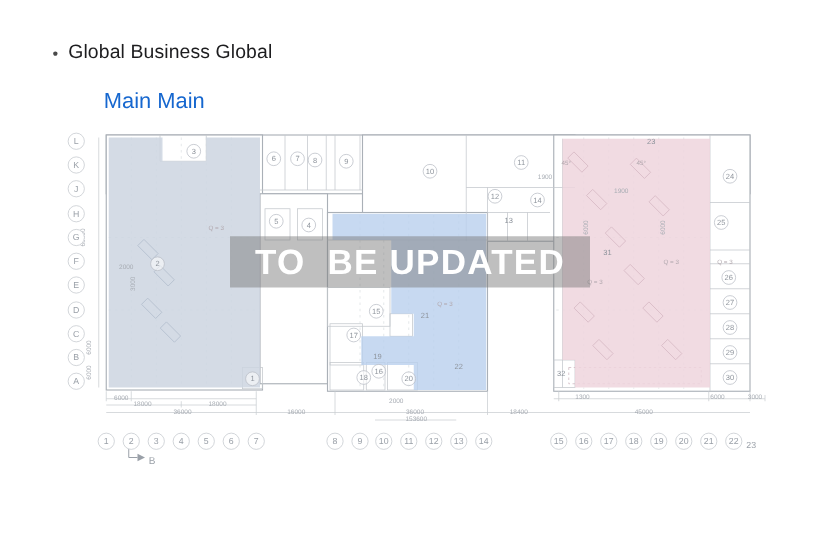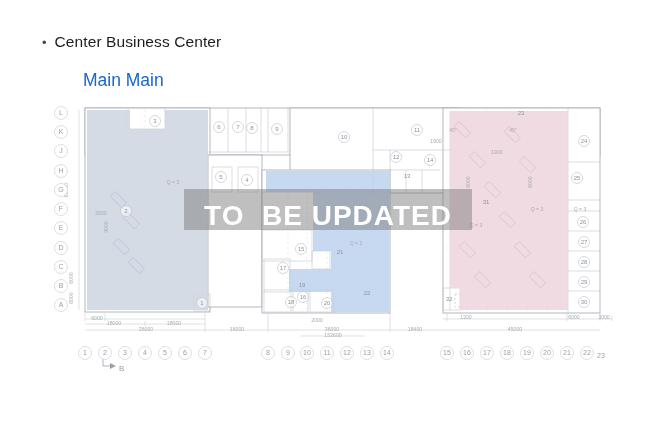--- a/index.html
+++ b/index.html
@@ -7,32 +7,32 @@
         font-family:"Liberation Sans",sans-serif;}
   .title-row{position:absolute;left:42px;top:33px;display:flex;align-items:center;gap:8px;}
   .bullet{color:#4a4a4a;font-size:13px;line-height:1;}
   .title{color:var(--title-color,#1d1d1f);font-size:15.5px;letter-spacing:.1px;}
   .subtitle{position:absolute;left:83px;top:70px;color:var(--accent-blue,#1667cf);
             font-size:17.5px;font-weight:500;cursor:pointer;}
   .plan-wrap{position:absolute;left:0;top:0;width:660px;height:440px;}
   svg{position:absolute;left:0;top:0;}
   .watermark{position:absolute;left:184px;top:189px;width:288px;height:41px;
              background:var(--watermark-bg,rgba(122,122,122,.48));
-             display:flex;align-items:flex-end;justify-content:center;}
+             display:flex;align-items:center;justify-content:center;}
   .watermark span{color:var(--watermark-text,#fff);font-size:28px;font-weight:700;
                   letter-spacing:1px;white-space:pre;line-height:1;}
 </style>
 </head>
 <body>
 
 <div class="page">
 
   <div class="title-row">
     <span class="bullet">•</span>
-    <span class="title">Center Business Center</span>
+    <span class="title">Global Business Global</span>
   </div>
   <div class="subtitle">Main Main</div>
 
   <div class="plan-wrap">
     <svg width="660" height="440" viewBox="0 0 660 440">
 
       <g fill="#ffffff" stroke="var(--wall-line)" stroke-width="0.9">
         <rect x="85" y="108" width="515" height="47"></rect>
         <rect x="85" y="108" width="125" height="204"></rect>
         <rect x="208" y="155" width="54" height="152"></rect>

